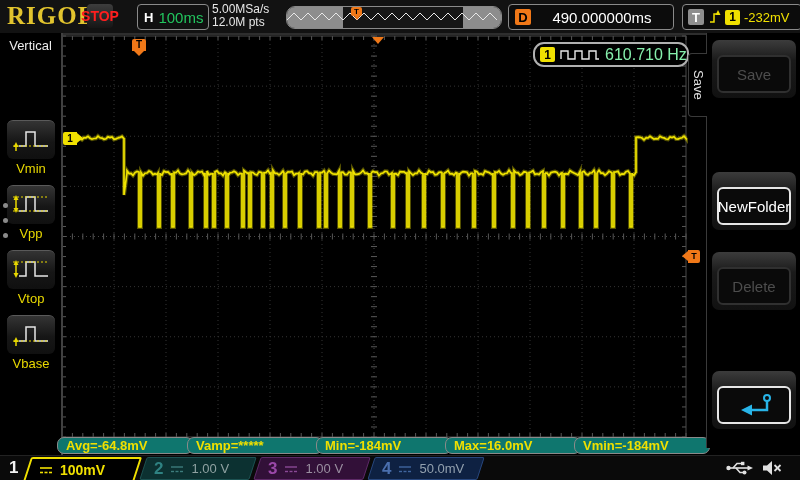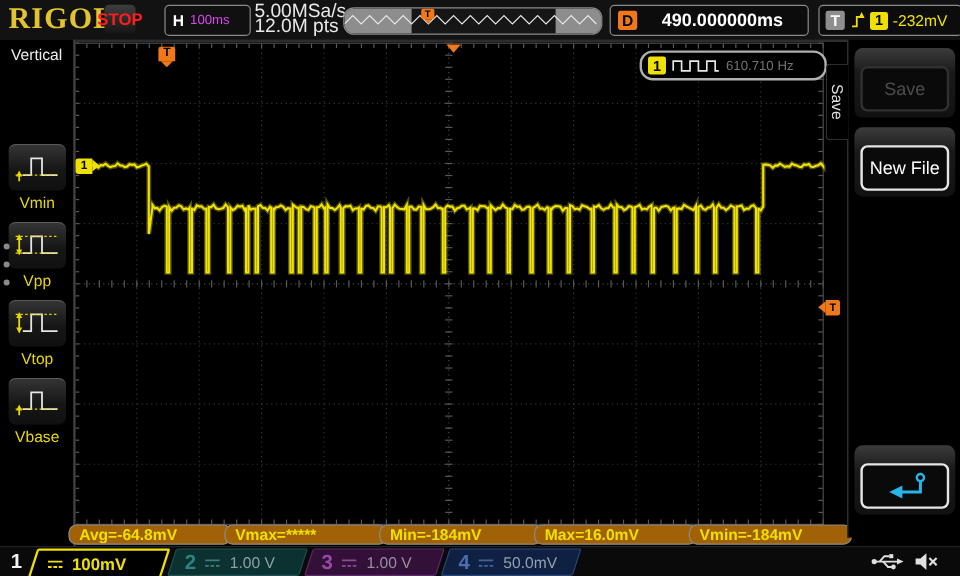--- a/index.html
+++ b/index.html
@@ -7,56 +7,56 @@
     width:800px;height:480px;position:relative;overflow:hidden;
     background:#000;font-family:"Liberation Sans",sans-serif;
     -webkit-font-smoothing:antialiased;
   }
   
   .topbar{position:absolute;left:0;top:0;width:800px;height:33px;background:#121212;border-bottom:2px solid #2e2e2e;}
   .logo{position:absolute;left:7px;top:2px;font-family:"Liberation Serif",serif;font-weight:bold;font-size:25px;color:#e2c42e;letter-spacing:1px;}
   .stopbtn{position:absolute;left:87px;top:4px;width:26px;height:24px;background:linear-gradient(#3d3d3d,#161616);border-radius:4px;color:#ff1e1e;font-weight:bold;font-size:14px;display:flex;align-items:center;justify-content:center;}
   .hbox{position:absolute;left:137px;top:4px;width:70px;height:24px;border:1px solid #8a8a8a;border-radius:4px;background:#101010;display:flex;align-items:center;}
   .hbox .hlbl{color:#fff;font-weight:bold;font-size:13px;margin:0 5px 0 6px;}
-  .hbox .hval{color:#d946ef;font-size:11px;}
-  .ratebox{position:absolute;left:212px;top:3px;color:#e8e8e8;font-size:16px;line-height:13px;}
+  .hbox .hval{color:#22c55e;font-size:15px;}
+  .ratebox{position:absolute;left:212px;top:3px;color:#e8e8e8;font-size:12px;line-height:13px;}
   .preview{position:absolute;left:286px;top:6px;width:214px;height:21px;border:1px solid #8a8a8a;border-radius:9px;background:#161616;overflow:hidden;}
   .preview .segL{position:absolute;left:0;top:0;width:56px;height:21px;background:#8d8d8d;}
   .preview .segR{position:absolute;left:176px;top:0;width:38px;height:21px;background:#8d8d8d;}
   .preview svg{position:absolute;left:0;top:0;}
   .ptflag{position:absolute;left:64px;top:0;width:11px;height:9px;background:#f07818;border-radius:2px;color:#000;font-size:8px;font-weight:bold;text-align:center;line-height:9px;}
   .ptflag::after{content:"";position:absolute;left:2.5px;top:9px;border-left:3px solid transparent;border-right:3px solid transparent;border-top:4px solid #f07818;}
   .dbox{position:absolute;left:508px;top:4px;width:164px;height:24px;border:1px solid #8a8a8a;border-radius:4px;display:flex;align-items:center;background:#0c0c0c;}
   .dbadge{width:16px;height:16px;margin-left:6px;background:#f07818;border-radius:2px;color:#000;font-weight:bold;font-size:13px;display:flex;align-items:center;justify-content:center;}
-  .dval{color:#fff;font-size:15px;margin:0 auto;font-weight:bold;}
+  .dval{color:#fff;font-size:15px;margin:0 auto;}
   .tbox{position:absolute;left:682px;top:4px;width:113px;height:24px;border:1px solid #8a8a8a;border-radius:4px;display:flex;align-items:center;gap:4px;background:#0c0c0c;padding-left:5px;}
   .tbadge{width:16px;height:16px;background:#8f8f8f;border-radius:2px;color:#fff;font-weight:bold;font-size:13px;display:flex;align-items:center;justify-content:center;}
   .chbadge{width:15px;height:15px;background:#f0e000;border-radius:2px;color:#000;font-weight:bold;font-size:12px;display:flex;align-items:center;justify-content:center;}
   .tlevel{color:#f0e000;font-size:13px;}
   
   .leftbar{position:absolute;left:0;top:33px;width:61px;height:447px;background:#000;border-right:2px solid #404040;}
   .leftbar .title{position:absolute;top:5px;width:100%;text-align:center;color:#ececec;font-size:13px;}
   .menu-item{position:absolute;left:7px;width:48px;cursor:pointer;}
   .menu-item .ibox{width:48px;height:38px;background:linear-gradient(#343434,#161616 55%,#101010);border-radius:6px;border-top:1px solid #5a5a5a;display:flex;align-items:center;justify-content:center;}
   .menu-item .lbl{color:#e8d800;font-size:13px;text-align:center;margin-top:2px;}
   .pagedots{position:absolute;left:3px;top:160px;}
   .pagedots i{display:block;width:5px;height:5px;border-radius:50%;background:#8a8a8a;margin:10px 0;}
   
   #scope-svg{position:absolute;left:0;top:0;}
   .freqbox{position:absolute;left:533px;top:42px;width:147px;height:21px;border:2px solid #b0b0b0;border-radius:11px;background:#000;display:flex;align-items:center;gap:5px;padding-left:5px;}
-  .freqbox .fval{color:#737373;font-size:11px;}
+  .freqbox .fval{color:#86efac;font-size:16px;}
   .tflag{position:absolute;width:14px;height:12px;background:#f07818;border-radius:2px 2px 0 0;color:#000;font-weight:bold;font-size:10px;text-align:center;line-height:12px;}
   .tflag::after{content:"";position:absolute;left:2px;top:12px;border-left:5px solid transparent;border-right:5px solid transparent;border-top:5px solid #f07818;}
   .ctri{position:absolute;width:0;height:0;border-left:6px solid transparent;border-right:6px solid transparent;border-top:7px solid #f07818;}
   .ch1tag{position:absolute;width:14px;height:13px;background:#f0e000;border-radius:2px 0 0 2px;color:#000;font-weight:bold;font-size:10px;text-align:center;line-height:13px;}
   .ch1tag::after{content:"";position:absolute;left:14px;top:1px;border-top:5.5px solid transparent;border-bottom:5.5px solid transparent;border-left:6px solid #f0e000;}
   .trigtag{position:absolute;width:12px;height:13px;background:#f07818;border-radius:0 2px 2px 0;color:#000;font-weight:bold;font-size:9px;text-align:center;line-height:13px;}
   .trigtag::before{content:"";position:absolute;left:-6px;top:1px;border-top:5.5px solid transparent;border-bottom:5.5px solid transparent;border-right:6px solid #f07818;}
   
-  .meas{position:absolute;top:437px;width:126px;height:15px;border:1px solid #8a8a8a;border-radius:7px;background:#a16207;color:#f0e000;font-size:13px;font-weight:bold;line-height:15px;padding-left:8px;white-space:nowrap;overflow:hidden;}
+  .meas{position:absolute;top:437px;width:126px;height:15px;border:1px solid #8a8a8a;border-radius:7px;background:#0f766e;color:#f0e000;font-size:13px;font-weight:bold;line-height:15px;padding-left:8px;white-space:nowrap;overflow:hidden;}
   
   .rightbar{position:absolute;left:706px;top:33px;width:94px;height:415px;background:#000;border-left:1px solid #3a3a3a;}
   .savetab{position:absolute;left:-19px;top:20px;width:18px;height:62px;border:1px solid #3a3a3a;border-right:none;border-radius:4px 0 0 4px;color:#e0e0e0;font-size:13px;display:flex;align-items:center;justify-content:center;writing-mode:vertical-rl;background:#000;}
   .rbtn{position:absolute;left:5px;width:84px;height:58px;background:linear-gradient(#3c3c3c,#1a1a1a 35%,#111 );border-radius:7px;cursor:pointer;}
   .rbtn .inner{position:absolute;left:5px;right:5px;top:15px;bottom:5px;border-radius:6px;background:#0a0a0a;display:flex;align-items:center;justify-content:center;font-size:15px;}
   .rbtn.on .inner{border:2px solid #e6e6e6;color:#fff;}
   .rbtn.off .inner{border:2px solid #303030;color:#4d4d4d;}
   
   .chbar{position:absolute;left:0;top:455px;width:800px;height:25px;background:#0a0a0a;border-top:1px solid #222;}
   .ch1num{position:absolute;left:9px;top:2px;color:#f2f2f2;font-size:17px;font-weight:bold;}
@@ -505,32 +505,35 @@
     <path d="M1,11 v-8 h7 v8 h7 v-8 h7 v8 h7 v-8 h7 v8 h3" fill="none" stroke="#e8e8e8" stroke-width="1.4"></path>
   </svg>
   <span class="fval">610.710 Hz</span>
 </div>
 <div class="tflag" id="tflag" style="left: 132px; top: 39px;">T</div>
 <div class="ctri" id="ctri" style="left: 372px; top: 37px;"></div>
 <div class="ch1tag" id="ch1tag" style="left: 63px; top: 132px;">1</div>
 <div class="trigtag" id="trigtag" style="left: 688px; top: 250px;">T</div>
 
 <div class="meas" style="left:57px">Avg=-64.8mV</div>
-<div class="meas" style="left:187px">Vmax=*****</div>
+<div class="meas" style="left:187px">Vamp=*****</div>
 <div class="meas" style="left:316px">Min=-184mV</div>
 <div class="meas" style="left:445px">Max=16.0mV</div>
 <div class="meas" style="left:574px">Vmin=-184mV</div>
 
 <div class="rightbar">
   <div class="savetab">Save</div>
   <div class="rbtn off" style="top:7px">
       <div class="inner">Save</div>
     </div>
-  <div class="rbtn on" style="top:73px">
-      <div class="inner">New File</div>
+  <div class="rbtn on" style="top:139px">
+      <div class="inner">NewFolder</div>
+    </div>
+  <div class="rbtn off" style="top:219px">
+      <div class="inner">Delete</div>
     </div>
   <div class="rbtn on" style="top:338px">
     <div class="inner">
       <svg width="42" height="26">
         <circle cx="34" cy="6" r="3" fill="none" stroke="#28b4e8" stroke-width="2"></circle>
         <path d="M34,9 V18 H18" fill="none" stroke="#28b4e8" stroke-width="2.5"></path>
         <polygon points="8,18 19,12.5 19,23.5" fill="#28b4e8"></polygon>
       </svg>
     </div>
   </div>

